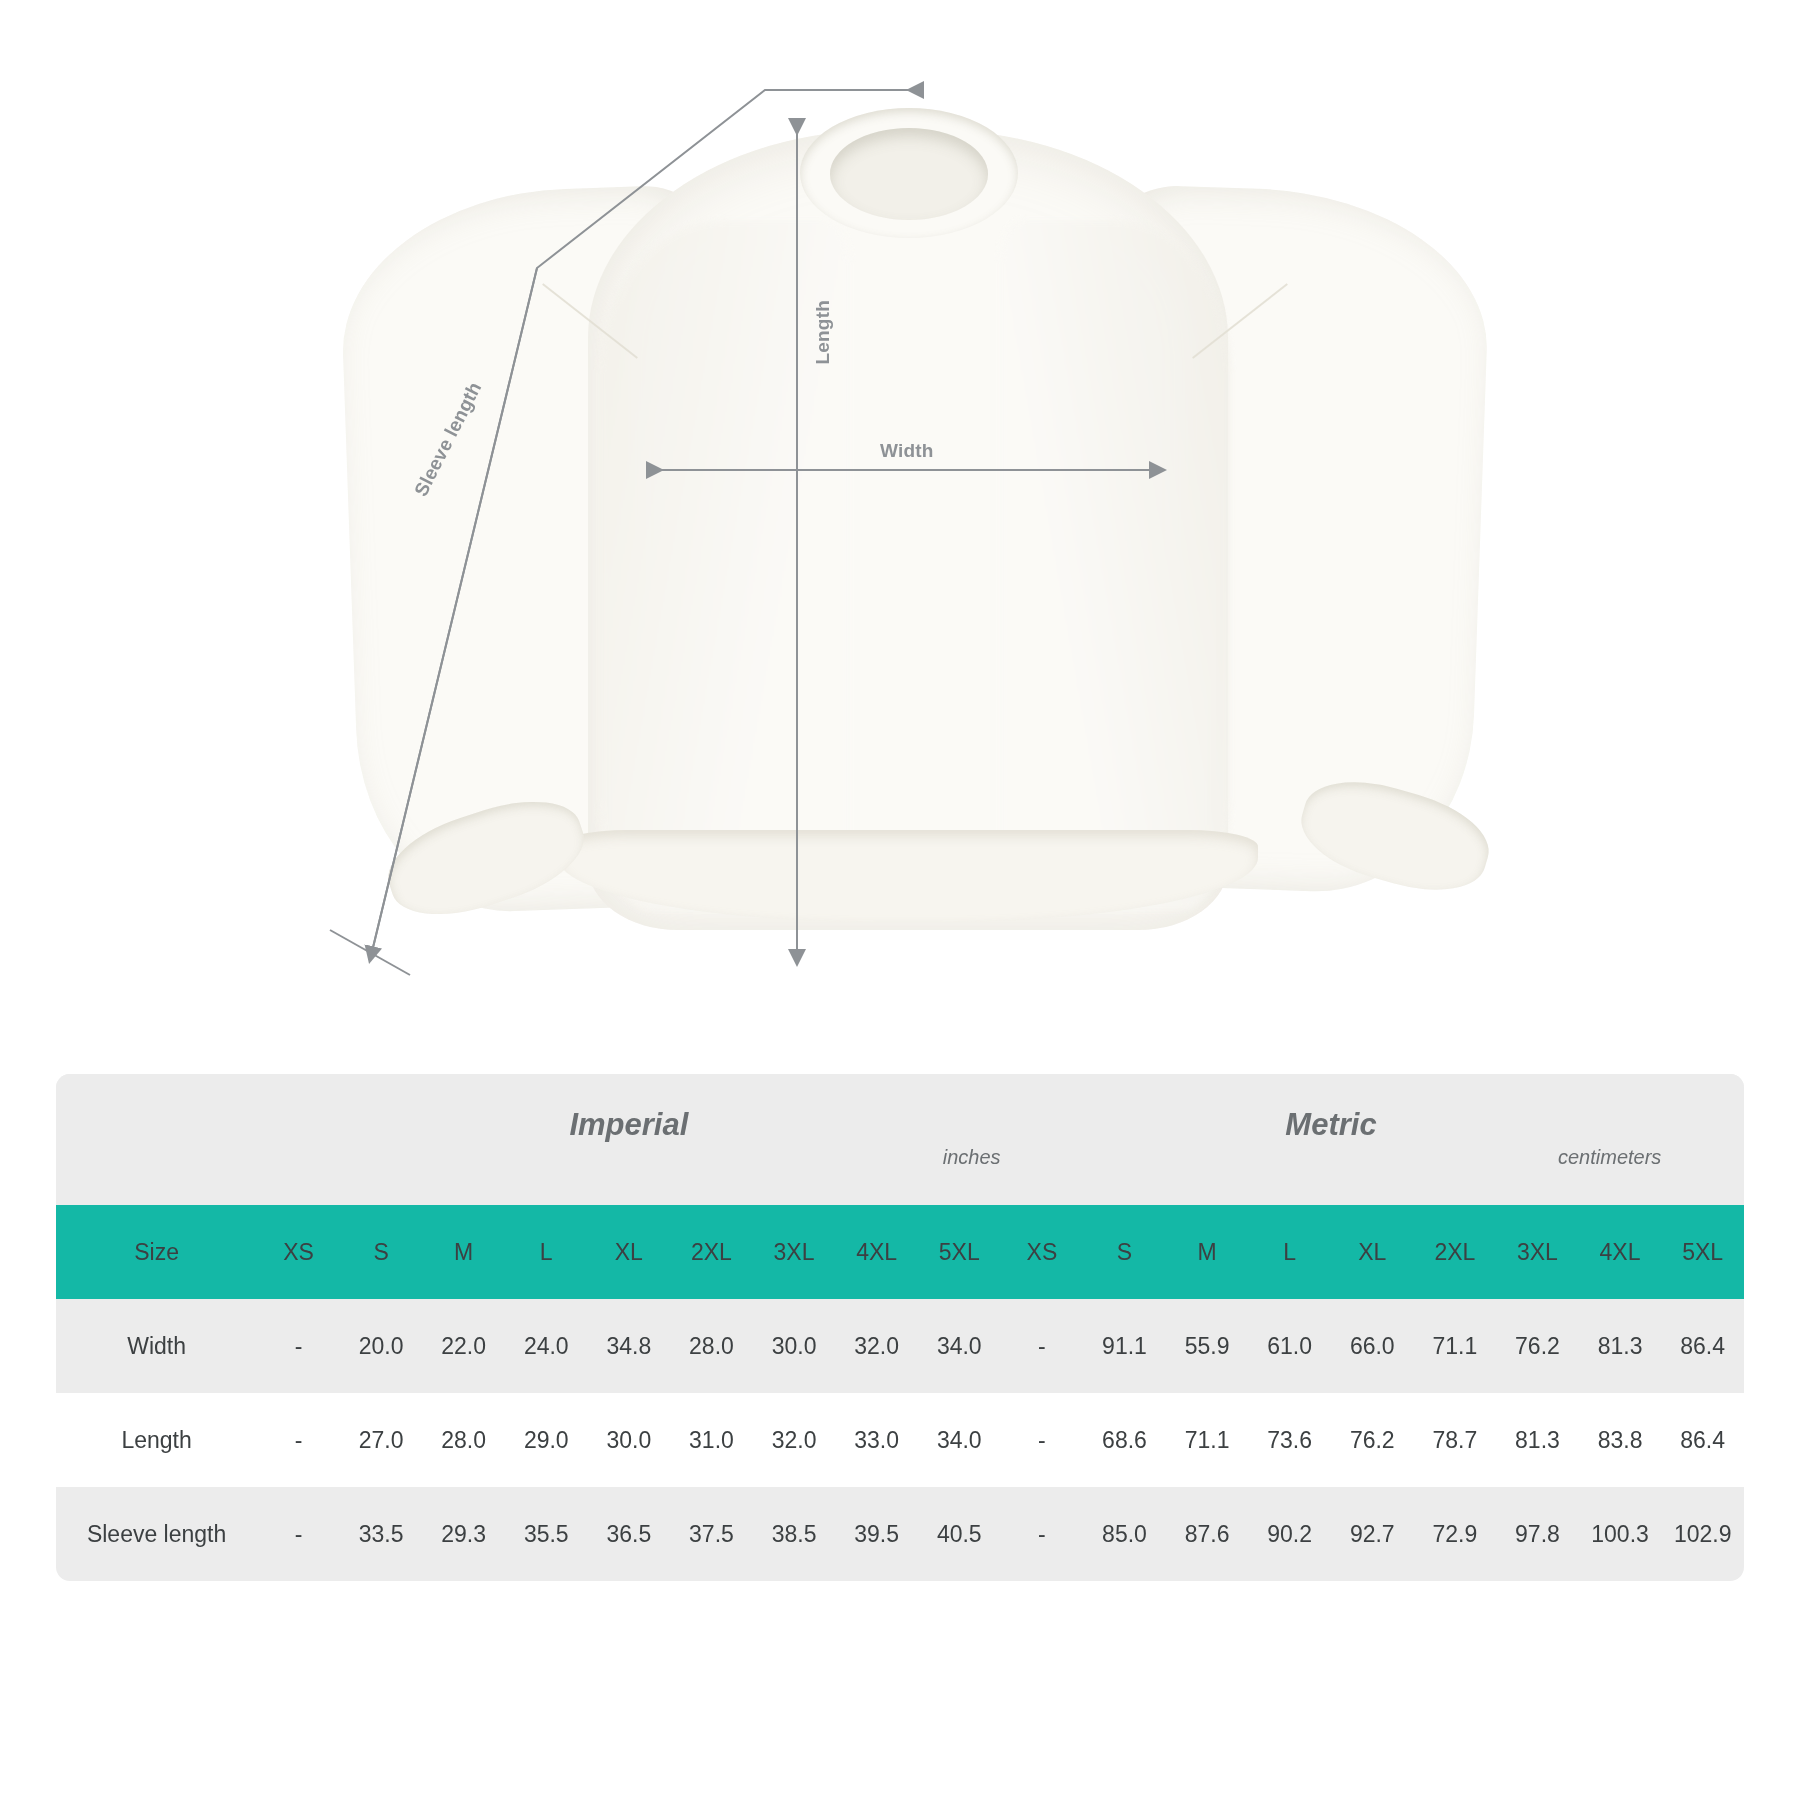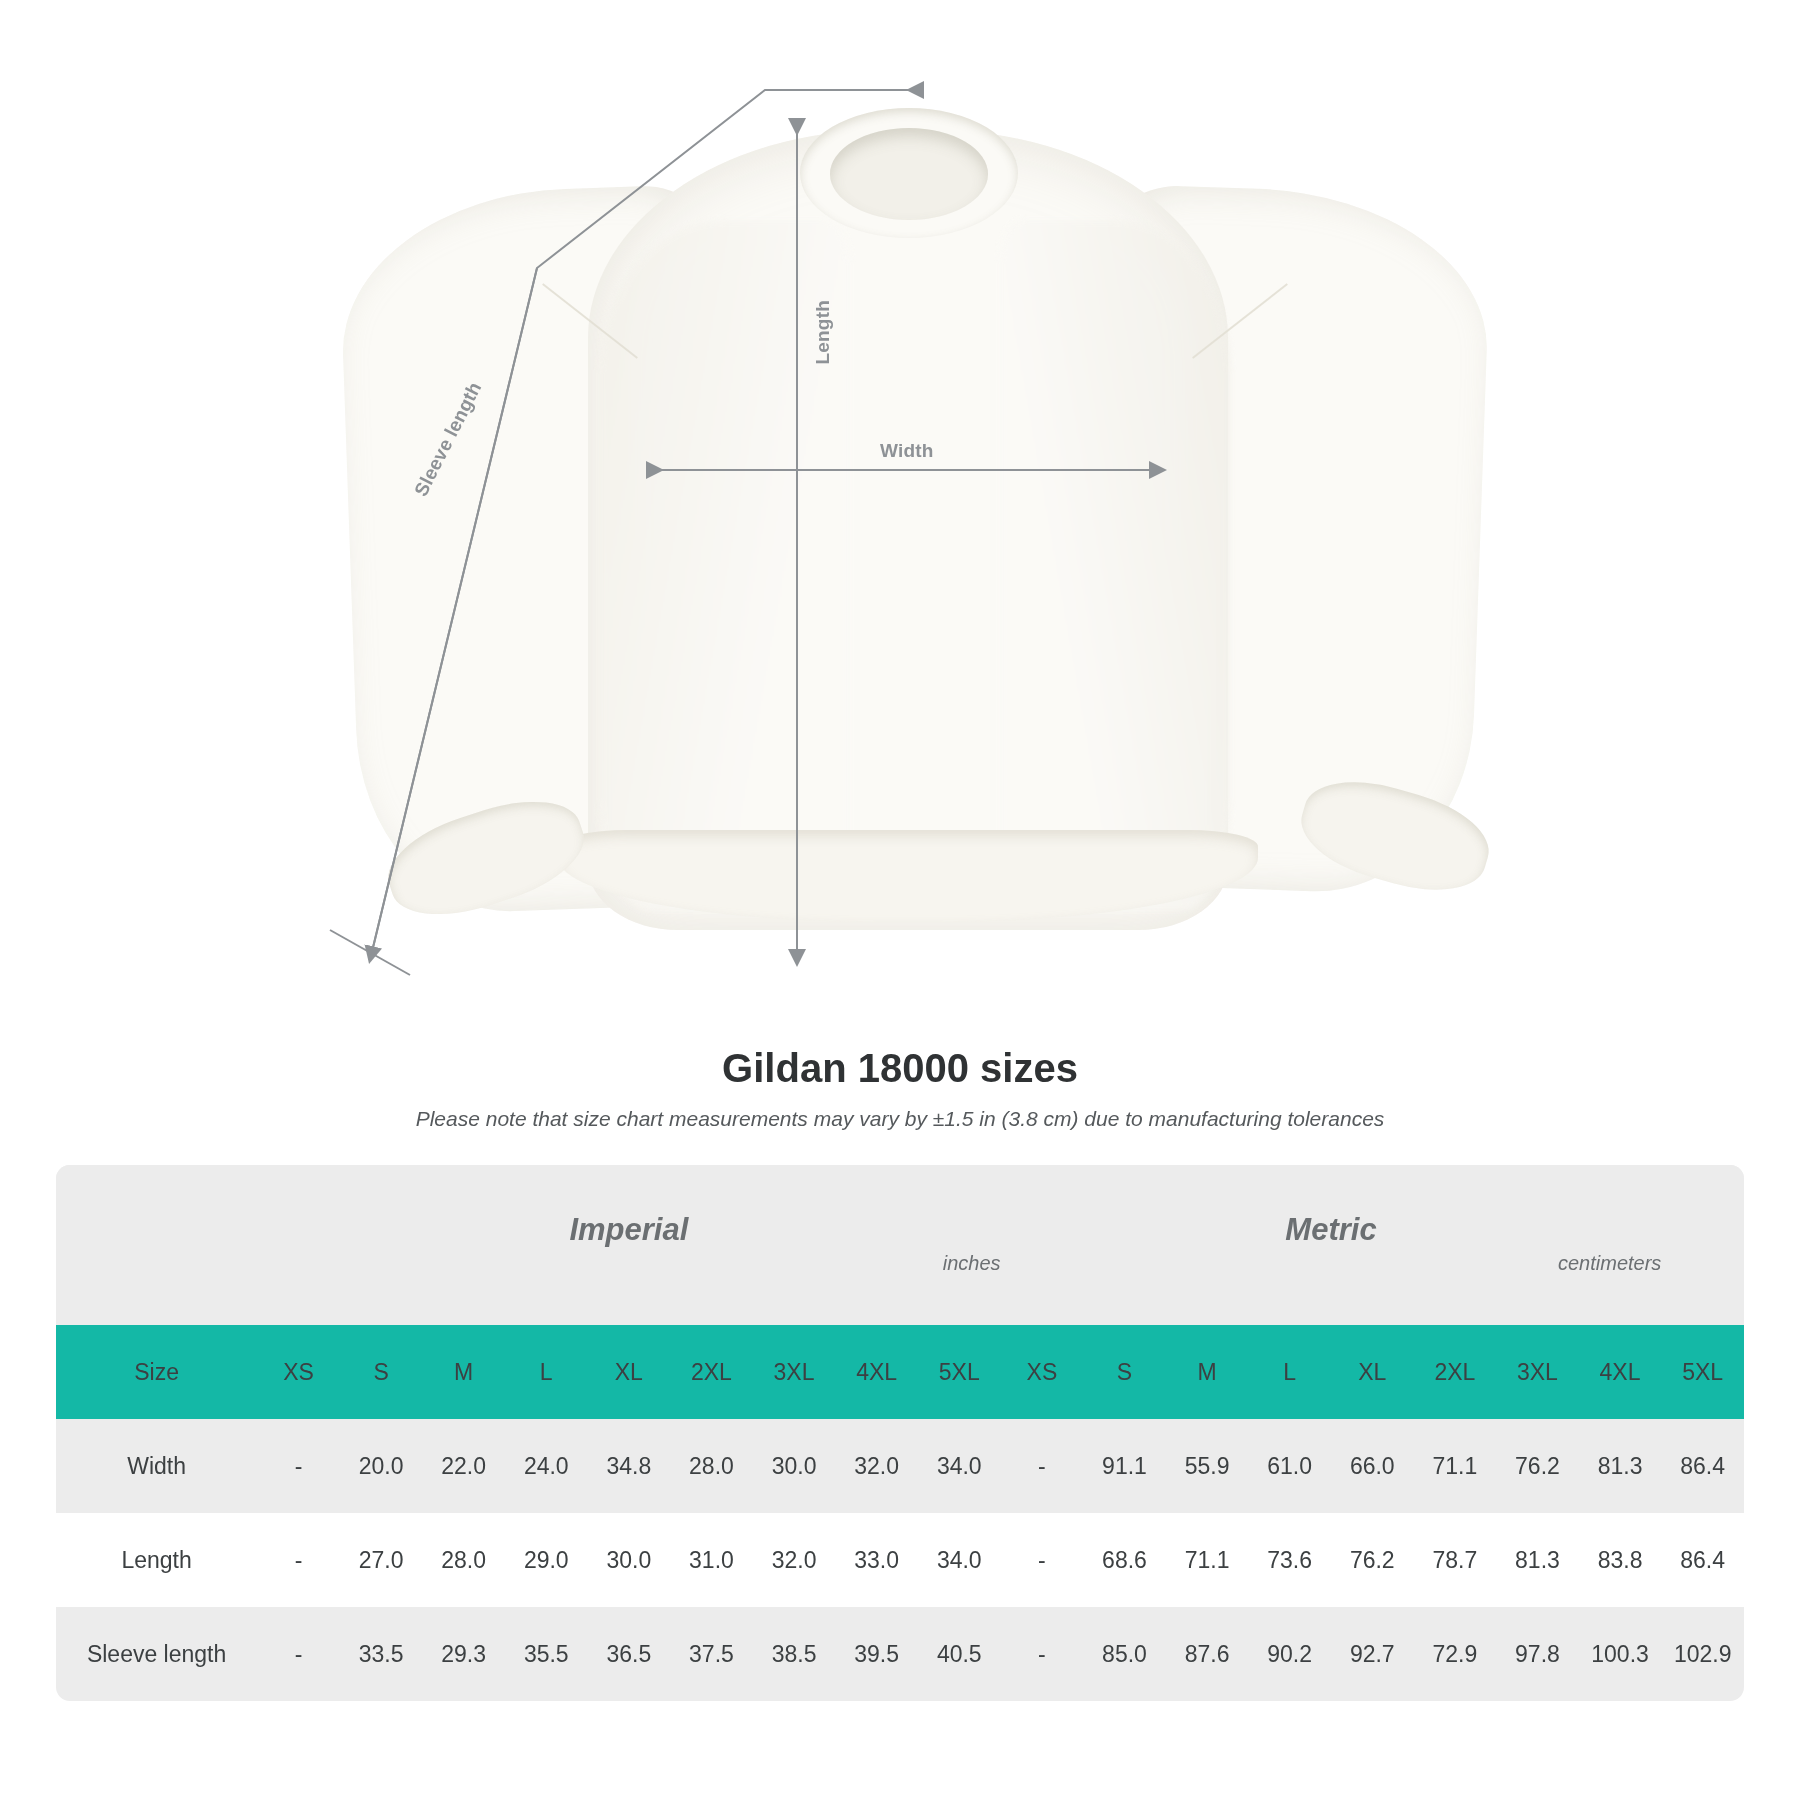--- a/index.html
+++ b/index.html
@@ -202,21 +202,21 @@
     text-align: center;
     font-size: 23px;
     color: #3c4042;
     padding: 0;
     height: 94px;
     vertical-align: middle;
     font-weight: normal;
   }
   .unit-head {
     background: #ececec;
-    height: 160px;
+    height: 131px;
   }
   .unit-head .unit-name {
     font-size: 31px;
     font-style: italic;
     font-weight: bold;
     color: #6b6f72;
     line-height: 1.15;
   }
   .unit-head .unit-sub {
     font-size: 20px;
@@ -285,24 +285,20 @@
       <polyline points="910,90 765,90 537,268 370,960" stroke="#8e9296" stroke-width="2" fill="none"></polyline>
       <line x1="537" y1="268" x2="370" y2="960" stroke="#8e9296" stroke-width="2" marker-end="url(#arrow)"></line>
       <line x1="330" y1="930" x2="410" y2="975" stroke="#8e9296" stroke-width="2"></line>
     </svg>
 
     <div class="m-label vertical" style="left:812px; top:300px;">Length</div>
     <div class="m-label" style="left:880px; top:440px;">Width</div>
     <div class="m-label sleeve" style="left:410px; top:490px;">Sleeve length</div>
   </div>
 
-  <div class="title-block">
-    <div class="chart-title">Gildan 18000 sizes</div>
-    <div class="chart-note">Please note that size chart measurements may vary by ±1.5 in (3.8 cm) due to manufacturing tolerances</div>
-  </div>
 
   <div class="table-wrap">
     <table class="size-table">
       <colgroup>
         <col class="col-label">
         <col class="col-val">
           <col class="col-val">
           <col class="col-val">
           <col class="col-val">
           <col class="col-val">

